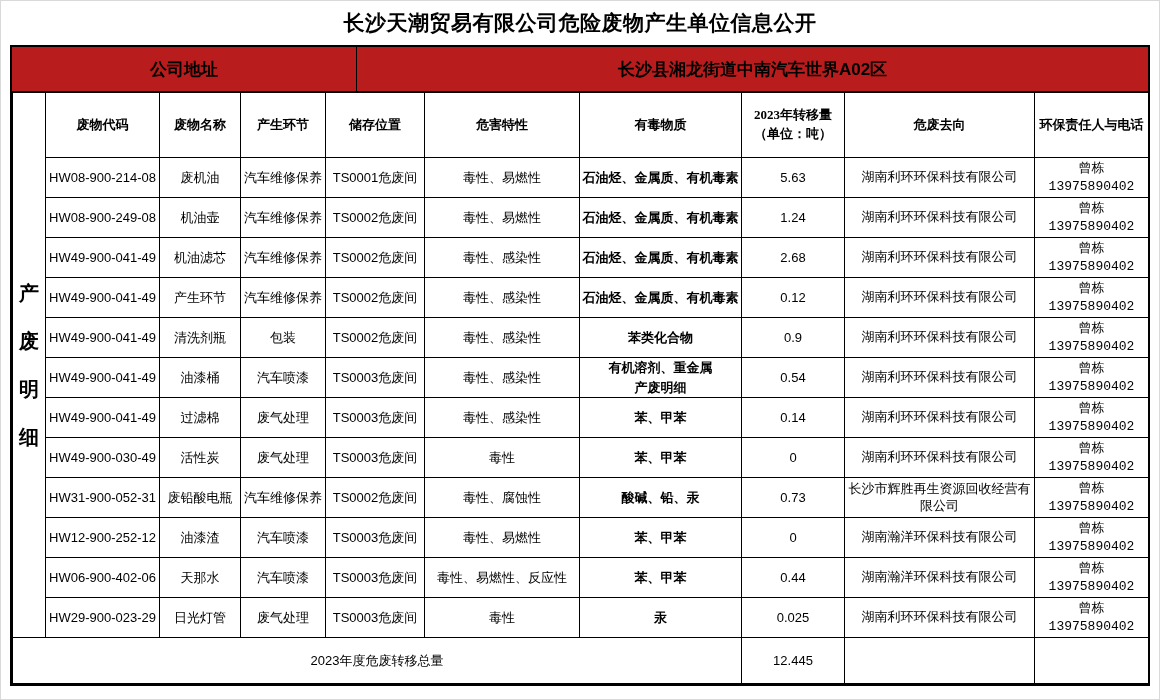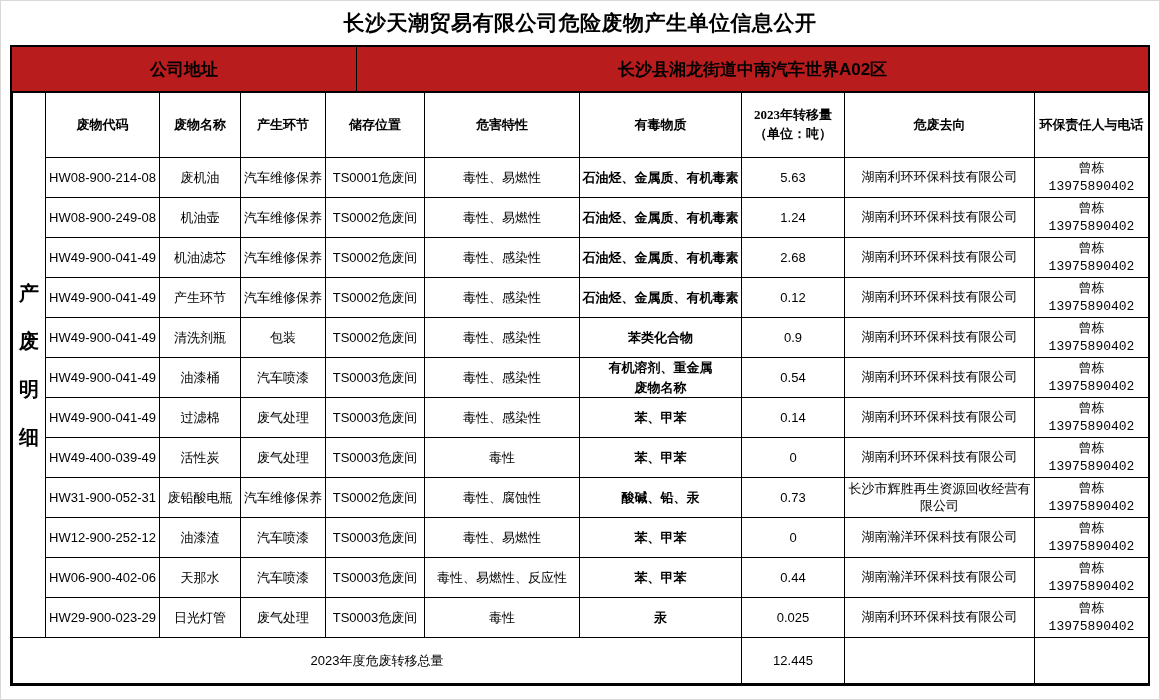--- a/index.html
+++ b/index.html
@@ -205,21 +205,21 @@
       <span class="c-line">13975890402</span>
     </td>
   </tr>
           <tr class="data-row">
     <td class="cell-code">HW49-900-041-49</td>
     <td class="cell-name">油漆桶</td>
     <td class="cell-stage">汽车喷漆</td>
     <td class="cell-storage">TS0003危废间</td>
     <td class="cell-hazard">毒性、感染性</td>
     <td class="cell-toxic">有机溶剂、重金属
-废物名称</td>
+产废明细</td>
     <td class="cell-amount">0.54</td>
     <td class="cell-dest">湖南利环环保科技有限公司</td>
     <td class="cell-contact">
       <span class="c-line">曾栋</span>
       <span class="c-line">13975890402</span>
     </td>
   </tr>
           <tr class="data-row">
     <td class="cell-code">HW49-900-041-49</td>
     <td class="cell-name">过滤棉</td>
@@ -228,21 +228,21 @@
     <td class="cell-hazard">毒性、感染性</td>
     <td class="cell-toxic">苯、甲苯</td>
     <td class="cell-amount">0.14</td>
     <td class="cell-dest">湖南利环环保科技有限公司</td>
     <td class="cell-contact">
       <span class="c-line">曾栋</span>
       <span class="c-line">13975890402</span>
     </td>
   </tr>
           <tr class="data-row">
-    <td class="cell-code">HW49-400-039-49</td>
+    <td class="cell-code">HW49-900-030-49</td>
     <td class="cell-name">活性炭</td>
     <td class="cell-stage">废气处理</td>
     <td class="cell-storage">TS0003危废间</td>
     <td class="cell-hazard">毒性</td>
     <td class="cell-toxic">苯、甲苯</td>
     <td class="cell-amount">0</td>
     <td class="cell-dest">湖南利环环保科技有限公司</td>
     <td class="cell-contact">
       <span class="c-line">曾栋</span>
       <span class="c-line">13975890402</span>

